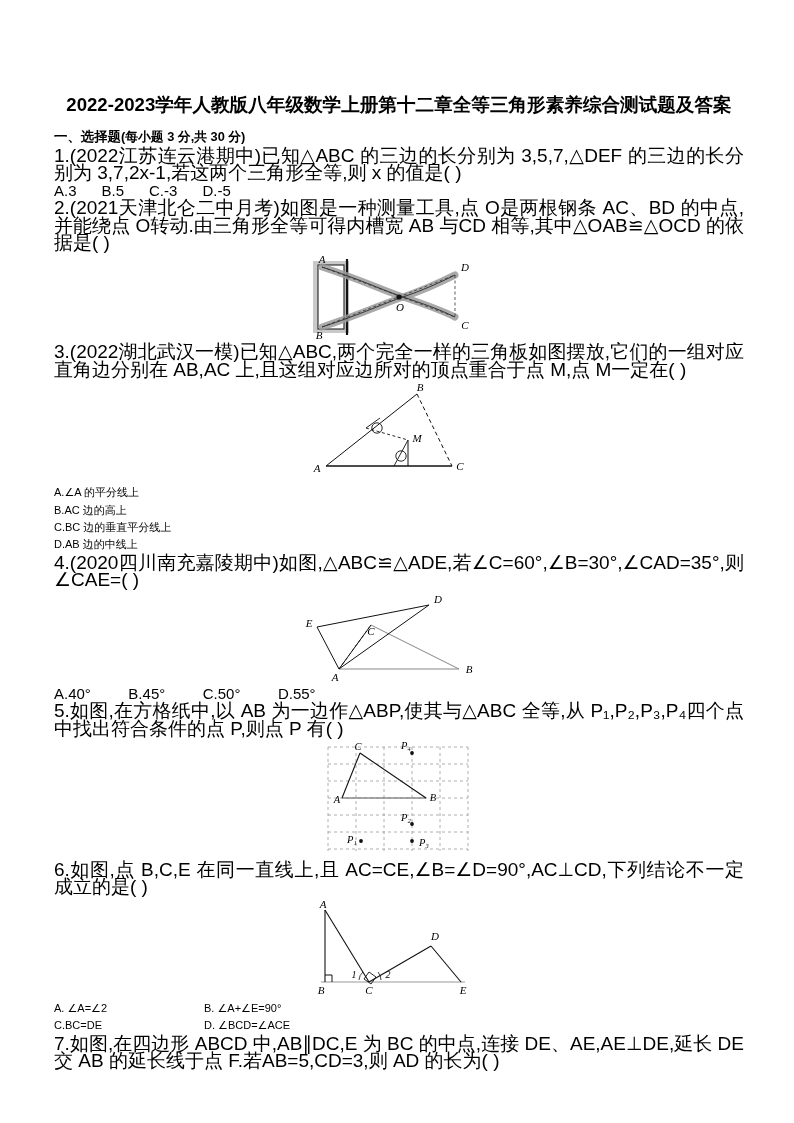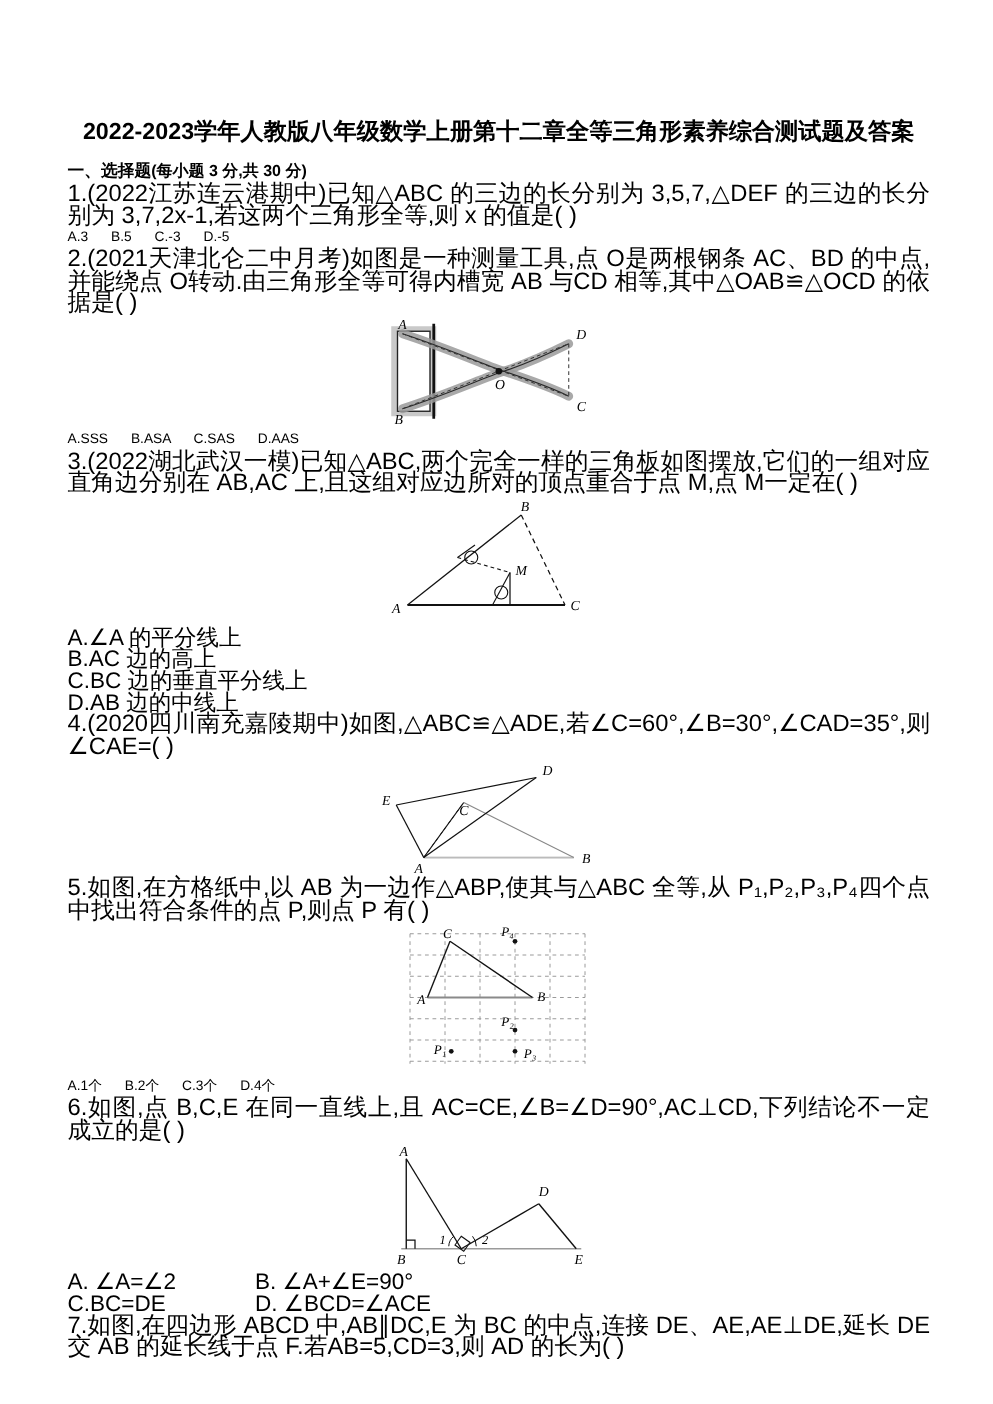--- a/index.html
+++ b/index.html
@@ -51,28 +51,28 @@
     font-size: 12.8px;
   }
   .q {
     font-size: 19px;
     line-height: 17.4px;
     margin: 0;
     text-align: justify;
     font-family: "Liberation Sans", "DejaVu Sans", sans-serif;
   }
   .opts {
+    font-size: 15px;
+    line-height: 17.4px;
+    margin: 0;
+    white-space: pre;
+    font-family: "Liberation Sans", "DejaVu Sans", sans-serif;
+  }
+  .opts-block {
     font-size: 11px;
-    line-height: 17.4px;
-    margin: 0;
-    white-space: pre;
-    font-family: "Liberation Sans", "DejaVu Sans", sans-serif;
-  }
-  .opts-block {
-    font-size: 18px;
     line-height: 17.4px;
     margin: 0;
     font-family: "Liberation Sans", "DejaVu Sans", sans-serif;
   }
   .fig {
     display: block;
     margin: 2px auto 2px auto;
   }
   .fig-wrap {
     text-align: center;
@@ -118,21 +118,20 @@
         <line x1="156" y1="22" x2="156" y2="64" stroke="#333" stroke-width="0.8" stroke-dasharray="3,2.5"></line>
 
         <circle cx="100" cy="44" r="2.6" fill="#111"></circle>
         <text x="23" y="10" font-size="11" text-anchor="middle">A</text>
         <text x="20" y="86" font-size="11" text-anchor="middle">B</text>
         <text x="101" y="58" font-size="11" text-anchor="middle">O</text>
         <text x="166" y="18" font-size="11" text-anchor="middle">D</text>
         <text x="166" y="76" font-size="11" text-anchor="middle">C</text>
       </svg>
     </div>
-    <p class="opts">A.SSS      B.ASA      C.SAS      D.AAS</p>
 
     <p class="q">3.(2022湖北武汉一模)已知△ABC,两个完全一样的三角板如图摆放,它们的一组对应直角边分别在 AB,AC 上,且这组对应边所对的顶点重合于点 M,点 M一定在(      )</p>
     <div class="fig-wrap">
       <svg class="fig" width="190" height="102" viewBox="0 0 190 102">
 
         <line x1="22" y1="86" x2="148" y2="86" stroke="#111" stroke-width="1.5"></line>
         <line x1="22" y1="86" x2="113" y2="14" stroke="#111" stroke-width="1"></line>
         <line x1="113" y1="14" x2="148" y2="86" stroke="#111" stroke-width="1" stroke-dasharray="4,3"></line>
 
         <line x1="62" y1="48" x2="104" y2="60" stroke="#111" stroke-width="0.9" stroke-dasharray="3,2.5"></line>
@@ -170,20 +169,21 @@
         <line x1="18" y1="36" x2="130" y2="14" stroke="#111" stroke-width="1"></line>
 
         <line x1="40" y1="78" x2="72" y2="34" stroke="#111" stroke-width="0.8" stroke-dasharray="3,2.5"></line>
         <text x="36" y="90" font-size="11" text-anchor="middle">A</text>
         <text x="170" y="82" font-size="11" text-anchor="middle">B</text>
         <text x="72" y="44" font-size="11" text-anchor="middle">C</text>
         <text x="139" y="12" font-size="11" text-anchor="middle">D</text>
         <text x="10" y="36" font-size="11" text-anchor="middle">E</text>
       </svg>
     </div>
+    <p class="opts">A.40°         B.45°         C.50°         D.55°</p>
 
     <p class="q">5.如图,在方格纸中,以 AB 为一边作△ABP,使其与△ABC 全等,从 P₁,P₂,P₃,P₄四个点中找出符合条件的点 P,则点 P 有(      )</p>
     <div class="fig-wrap">
       <svg class="fig" width="170" height="120" viewBox="0 0 170 120">
         <g stroke="#9a9a9a" stroke-width="0.8" stroke-dasharray="3,3">
           <line x1="14" y1="8" x2="14" y2="112"></line>
           <line x1="42" y1="8" x2="42" y2="112"></line>
           <line x1="70" y1="8" x2="70" y2="112"></line>
           <line x1="98" y1="8" x2="98" y2="112"></line>
           <line x1="126" y1="8" x2="126" y2="112"></line>
@@ -207,21 +207,20 @@
         <circle cx="47" cy="102" r="1.9" fill="#111"></circle>
         <text x="44" y="11" font-size="10.5" text-anchor="middle">C</text>
         <text x="23" y="64" font-size="10.5" text-anchor="middle">A</text>
         <text x="119" y="62" font-size="10.5" text-anchor="middle">B</text>
         <text x="92" y="10" font-size="10.5" text-anchor="middle">P₄</text>
         <text x="92" y="82" font-size="10.5" text-anchor="middle">P₂</text>
         <text x="110" y="107" font-size="10.5" text-anchor="middle">P₃</text>
         <text x="38" y="104" font-size="10.5" text-anchor="middle">P₁</text>
       </svg>
     </div>
-    <p class="opts">A.1个      B.2个      C.3个      D.4个</p>
 
     <p class="q">6.如图,点 B,C,E 在同一直线上,且 AC=CE,∠B=∠D=90°,AC⊥CD,下列结论不一定成立的是(      )</p>
     <div class="fig-wrap">
       <svg class="fig" width="200" height="100" viewBox="0 0 200 100">
 
         <line x1="22" y1="84" x2="166" y2="84" stroke="#9a9a9a" stroke-width="1.2"></line>
 
         <line x1="26" y1="12" x2="26" y2="84" stroke="#111" stroke-width="1.1"></line>
         <line x1="26" y1="12" x2="70" y2="84" stroke="#111" stroke-width="1.1"></line>
 

